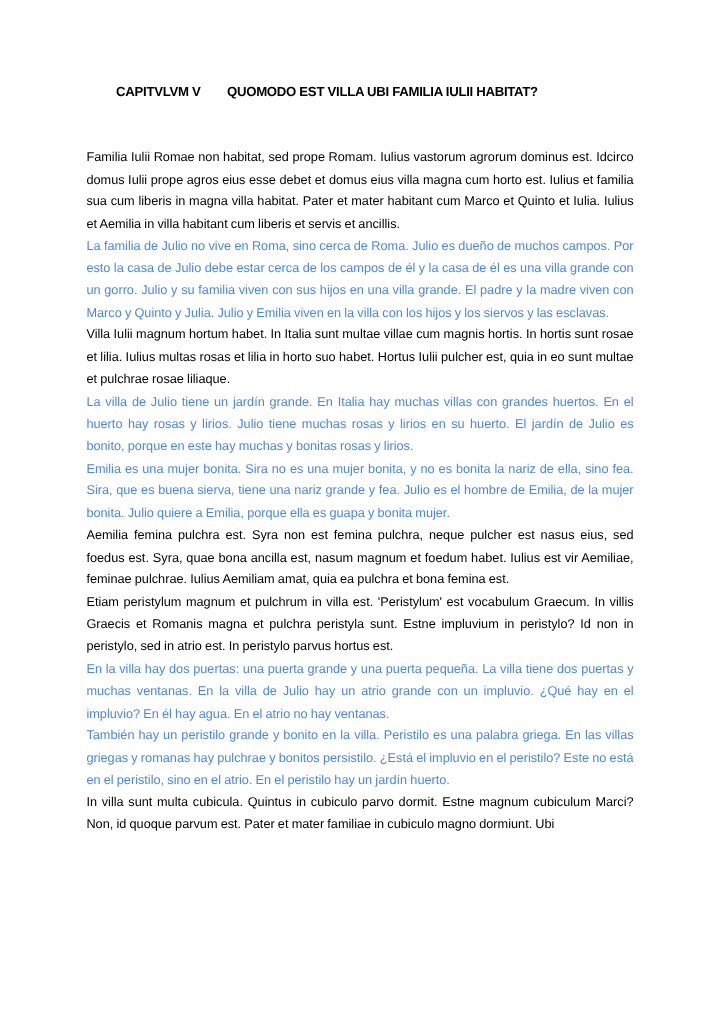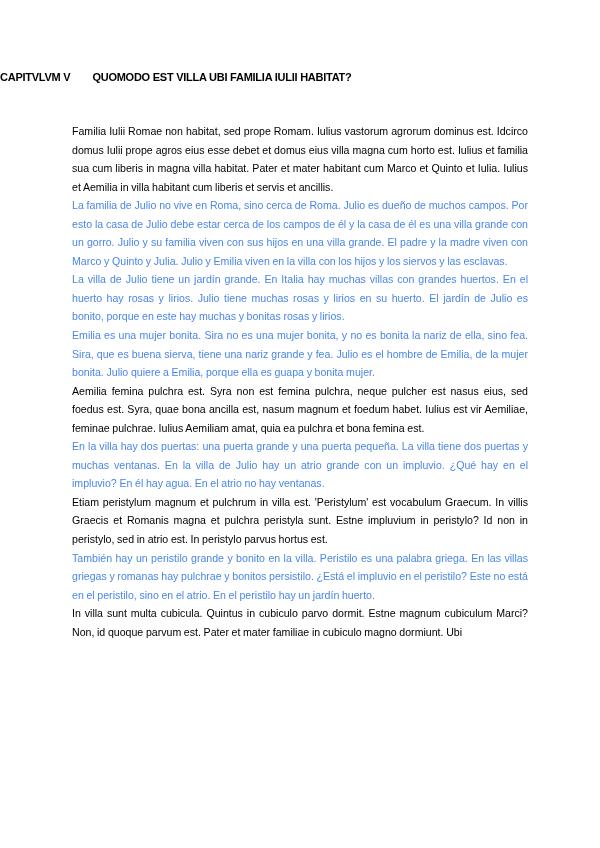--- a/index.html
+++ b/index.html
@@ -19,20 +19,21 @@
     left: 0; top: 0;
     width: 600px;
     height: 848px;
     background: #ffffff;
   }
   .title {
     position: absolute;
     top: 71px;
     left: 0;
     width: 545px;
+    text-align: center;
     font-weight: bold;
     font-size: 11px;
     letter-spacing: -0.25px;
     color: #000000;
     white-space: pre;
   }
   .title .gap { display: inline-block; width: 22px; }
   .body {
     position: absolute;
     top: 94px;
@@ -55,22 +56,23 @@
 </head>
 <body>
 
 <div class="page">
 
   <div class="title"><span>CAPITVLVM V</span><span class="gap"></span><span>QUOMODO EST VILLA UBI FAMILIA IULII HABITAT?</span></div>
 
   <div class="body">
     <p class="para la" style="color: rgb(0, 0, 0);">Familia Iulii Romae non habitat, sed prope Romam. Iulius vastorum agrorum dominus est. Idcirco domus Iulii prope agros eius esse debet et domus eius villa magna cum horto est. Iulius et familia sua cum liberis in magna villa habitat. Pater et mater habitant cum Marco et Quinto et Iulia. Iulius et Aemilia in villa habitant cum liberis et servis et ancillis.</p>
     <p class="para es" style="color: rgb(74, 134, 232);">La familia de Julio no vive en Roma, sino cerca de Roma. Julio es dueño de muchos campos. Por esto la casa de Julio debe estar cerca de los campos de él y la casa de él es una villa grande con un gorro. Julio y su familia viven con sus hijos en una villa grande. El padre y la madre viven con Marco y Quinto y Julia. Julio y Emilia viven en la villa con los hijos y los siervos y las esclavas.</p>
+    <p class="para la" style="color: rgb(0, 0, 0);">Villa Iulii magnum hortum habet. In Italia sunt multae villae cum magnis hortis. In hortis sunt rosae et lilia. Iulius multas rosas et lilia in horto suo habet. Hortus Iulii pulcher est, quia in eo sunt multae et pulchrae rosae liliaque.</p>
     <p class="para es" style="color: rgb(74, 134, 232);">La villa de Julio tiene un jardín grande. En Italia hay muchas villas con grandes huertos. En el huerto hay rosas y lirios. Julio tiene muchas rosas y lirios en su huerto. El jardín de Julio es bonito, porque en este hay muchas y bonitas rosas y lirios.</p>
     <p class="para es" style="color: rgb(74, 134, 232);">Emilia es una mujer bonita. Sira no es una mujer bonita, y no es bonita la nariz de ella, sino fea. Sira, que es buena sierva, tiene una nariz grande y fea. Julio es el hombre de Emilia, de la mujer bonita. Julio quiere a Emilia, porque ella es guapa y bonita mujer.</p>
     <p class="para la" style="color: rgb(0, 0, 0);">Aemilia femina pulchra est. Syra non est femina pulchra, neque pulcher est nasus eius, sed foedus est. Syra, quae bona ancilla est, nasum magnum et foedum habet. Iulius est vir Aemiliae, feminae pulchrae. Iulius Aemiliam amat, quia ea pulchra et bona femina est.</p>
+    <p class="para la" style="color: rgb(0, 0, 0);">Etiam peristylum magnum et pulchrum in villa est. 'Peristylum' est vocabulum Graecum. In villis Graecis et Romanis magna et pulchra peristyla sunt. Estne impluvium in peristylo? Id non in peristylo, sed in atrio est. In peristylo parvus hortus est.</p>
     <p class="para es" style="color: rgb(74, 134, 232);">En la villa hay dos puertas: una puerta grande y una puerta pequeña. La villa tiene dos puertas y muchas ventanas. En la villa de Julio hay un atrio grande con un impluvio. ¿Qué hay en el impluvio? En él hay agua. En el atrio no hay ventanas.</p>
-    <p class="para la" style="color: rgb(0, 0, 0);">Etiam peristylum magnum et pulchrum in villa est. 'Peristylum' est vocabulum Graecum. In villis Graecis et Romanis magna et pulchra peristyla sunt. Estne impluvium in peristylo? Id non in peristylo, sed in atrio est. In peristylo parvus hortus est.</p>
     <p class="para es" style="color: rgb(74, 134, 232);">También hay un peristilo grande y bonito en la villa. Peristilo es una palabra griega. En las villas griegas y romanas hay pulchrae y bonitos persistilo. ¿Está el impluvio en el peristilo? Este no está en el peristilo, sino en el atrio. En el peristilo hay un jardín huerto.</p>
     <p class="para la" style="color: rgb(0, 0, 0);">In villa sunt multa cubicula. Quintus in cubiculo parvo dormit. Estne magnum cubiculum Marci? Non, id quoque parvum est. Pater et mater familiae in cubiculo magno dormiunt. Ubi</p>
   </div>
 
 </div>
 
 </body></html>

